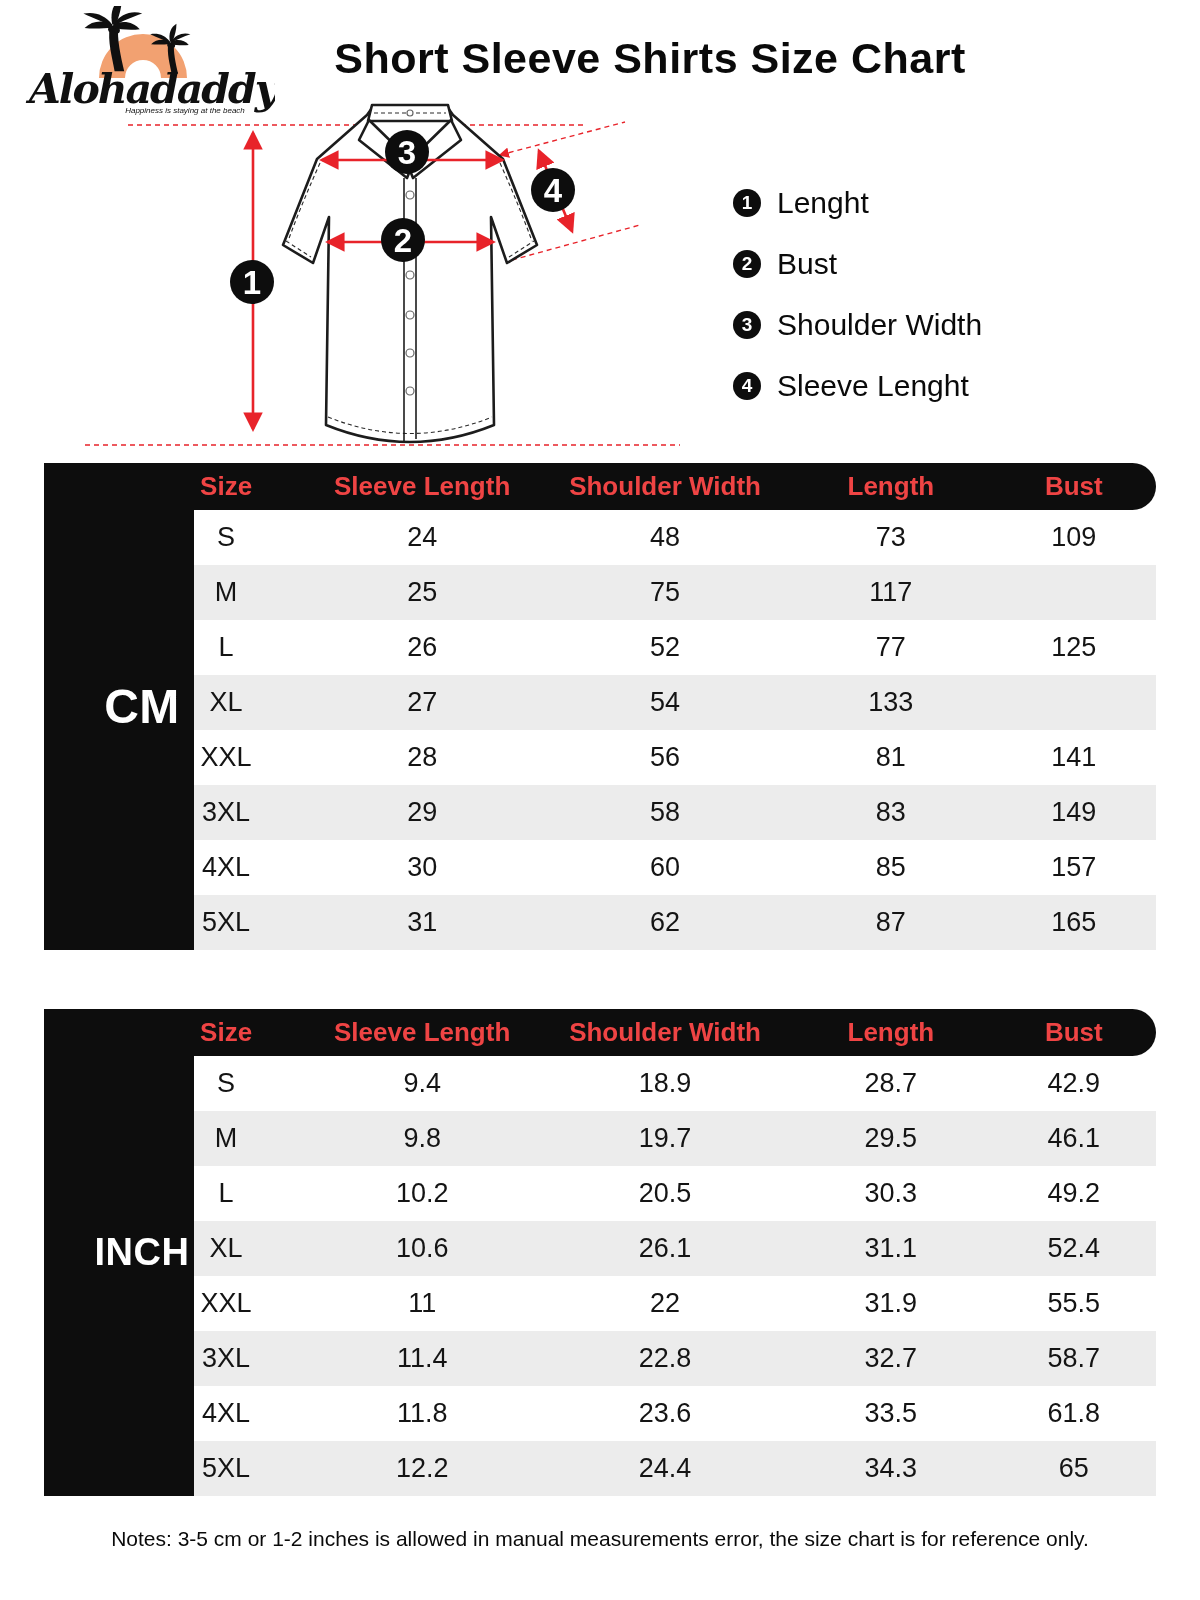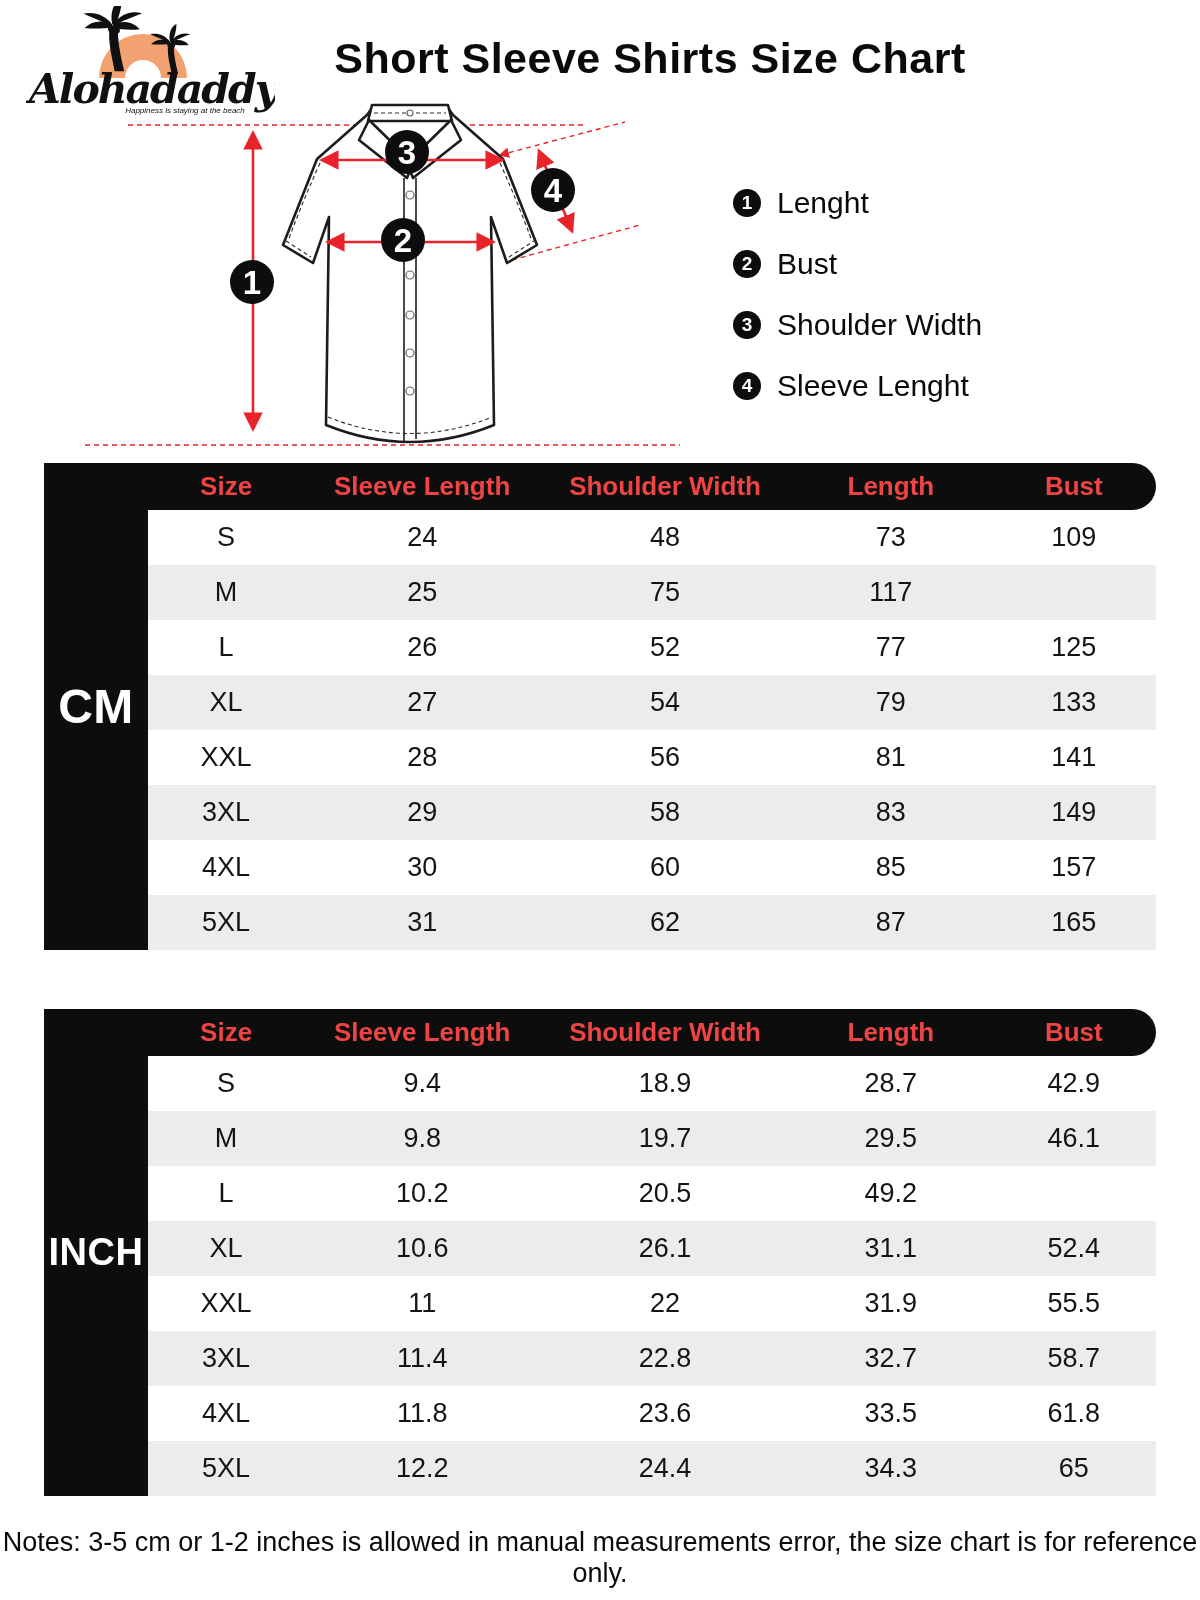--- a/index.html
+++ b/index.html
@@ -34,30 +34,30 @@
             justify-content:center; margin-right:16px; flex:0 0 auto; }
   .llabel { font-size:30px; }
   
   .sizetable { position:absolute; left:44px; width:1112px; }
   .thead { height:47px; background:#0d0d0d; border-radius:0 24px 24px 0;
            padding-left:104px; box-sizing:border-box; display:grid;
            grid-template-columns:15.5% 23.4% 24.8% 20% 16.3%; }
   .hcell { display:flex; align-items:center; justify-content:center;
            color:#ef4444; font-weight:700; font-size:26px; }
   .band  { position:absolute; left:0; top:0; bottom:0; width:104px; background:#0d0d0d;
-           display:flex; align-items:center; justify-content:center; }
+           display:flex; align-items:center; justify-content:center;padding-left:46px; }
   .unit  { color:#fff; font-weight:700; letter-spacing:0.5px; }
   .tbody { margin-left:104px; }
   .trow  { height:55px; display:grid; grid-template-columns:15.5% 23.4% 24.8% 20% 16.3%;
            background:#ffffff; }
   .trow.alt { background:#ececec; }
   .tcell { display:flex; align-items:center; justify-content:center; font-size:27px; color:#141414; }
   
   .notes { position:absolute; left:0; top:1527px; width:100%; margin:0;
-           text-align:center; font-size:27px; }
+           text-align:center; font-size:21px; }
 </style>
 </head>
 <body>
 
 <div class="canvas">
 
   <svg class="logo" viewBox="0 0 250 112">
     <path d="M74 72 A44 44 0 0 1 162 72 L136 72 A18 18 0 0 0 100 72 Z" fill="#f2a171"></path>
     <g fill="#101010" transform="translate(80,10) scale(1.2)">
       <path d="M4 8 C2 22 6 34 8 46 L16 46 C13 33 10 20 11 8 Z"></path>
@@ -192,21 +192,20 @@
           <div class="tcell">L</div>
           <div class="tcell">26</div>
           <div class="tcell">52</div>
           <div class="tcell">77</div>
           <div class="tcell">125</div>
         </div>
         <div class="trow alt">
           <div class="tcell">XL</div>
           <div class="tcell">27</div>
           <div class="tcell">54</div>
-          <div class="tcell">79</div>
           <div class="tcell">133</div>
         </div>
         <div class="trow">
           <div class="tcell">XXL</div>
           <div class="tcell">28</div>
           <div class="tcell">56</div>
           <div class="tcell">81</div>
           <div class="tcell">141</div>
         </div>
         <div class="trow alt">
@@ -256,20 +255,21 @@
           <div class="tcell">M</div>
           <div class="tcell">9.8</div>
           <div class="tcell">19.7</div>
           <div class="tcell">29.5</div>
           <div class="tcell">46.1</div>
         </div>
         <div class="trow">
           <div class="tcell">L</div>
           <div class="tcell">10.2</div>
           <div class="tcell">20.5</div>
+          <div class="tcell">30.3</div>
           <div class="tcell">49.2</div>
         </div>
         <div class="trow alt">
           <div class="tcell">XL</div>
           <div class="tcell">10.6</div>
           <div class="tcell">26.1</div>
           <div class="tcell">31.1</div>
           <div class="tcell">52.4</div>
         </div>
         <div class="trow">

